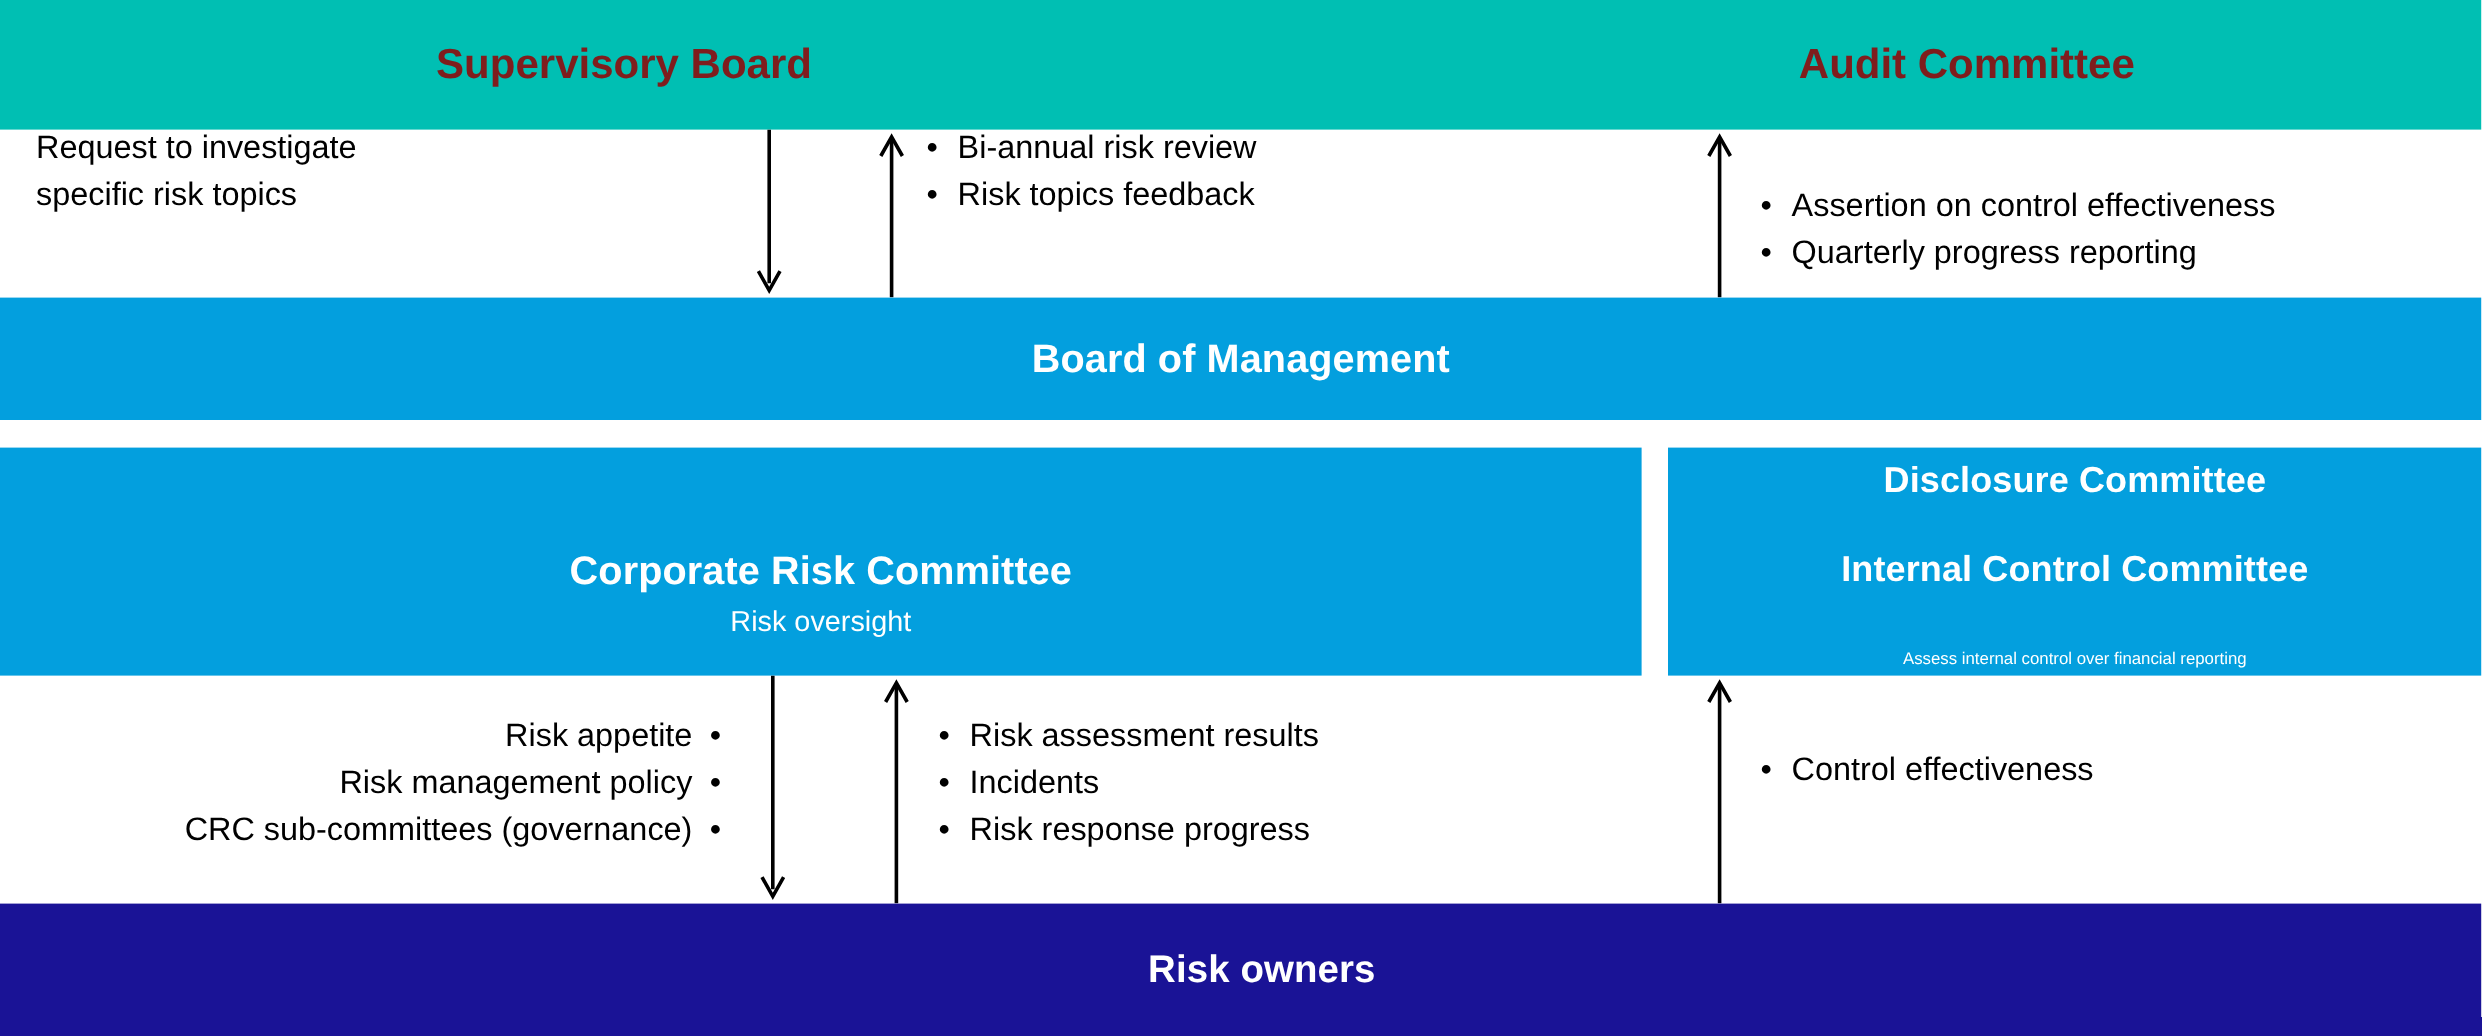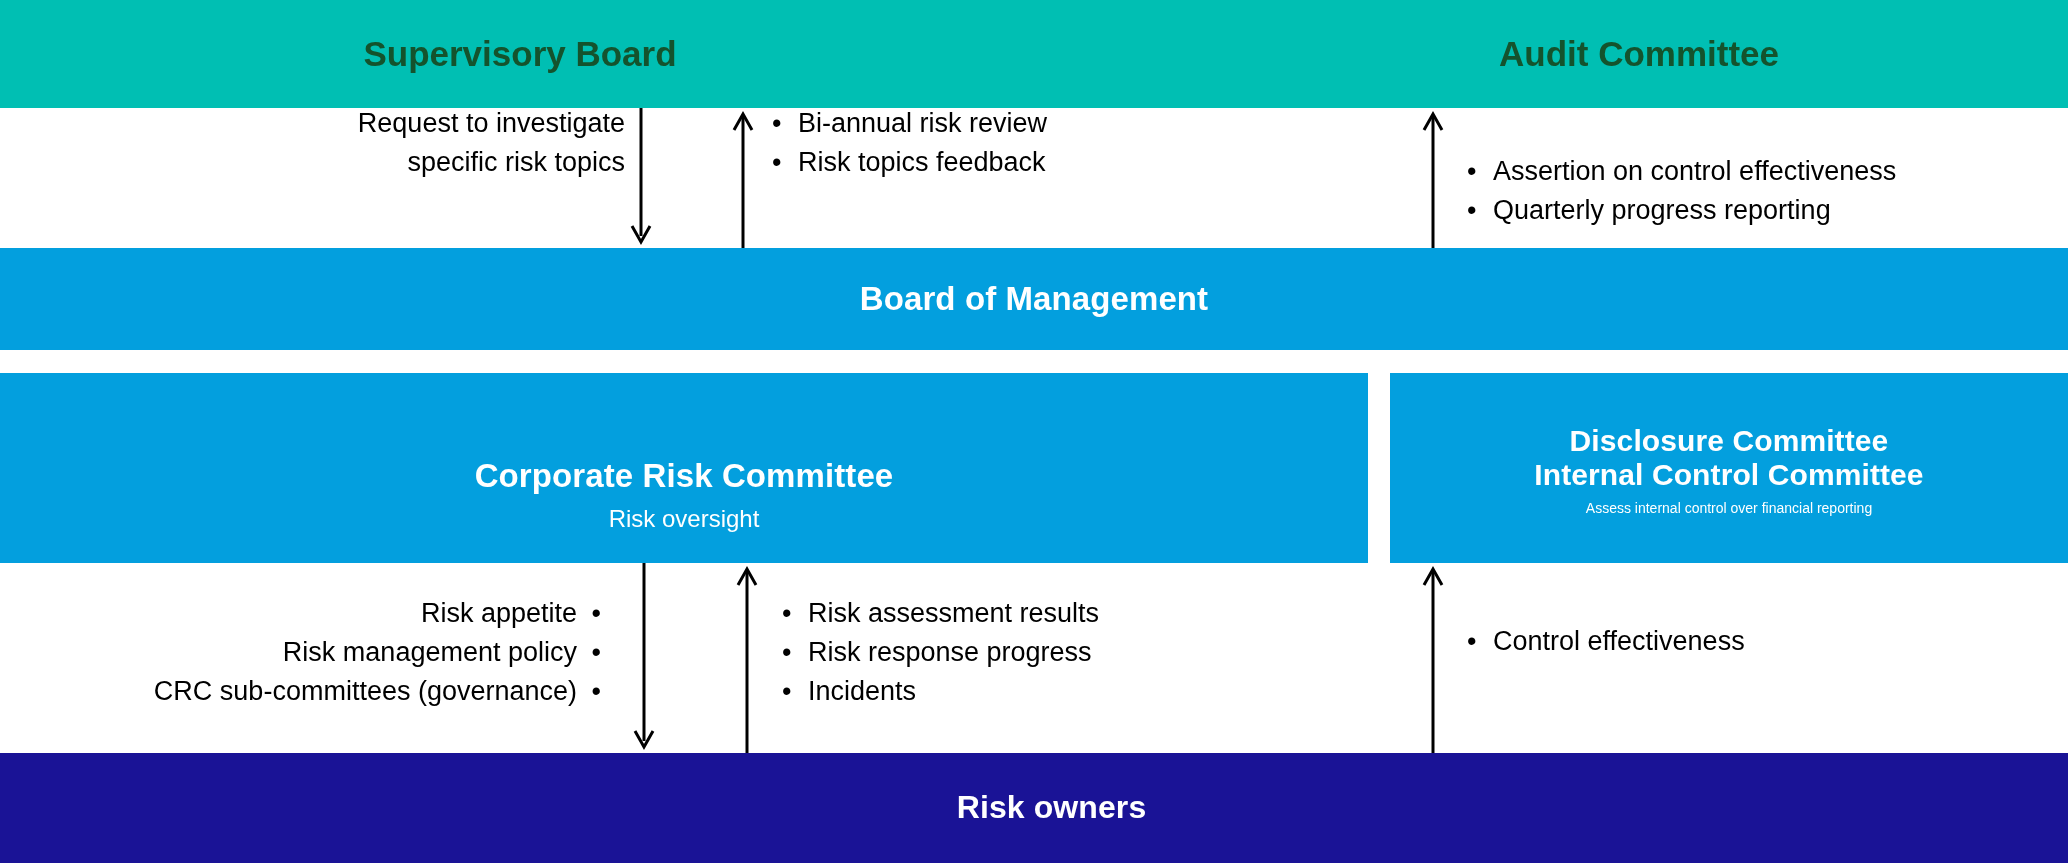--- a/index.html
+++ b/index.html
@@ -52,21 +52,21 @@
   }
   #teal-bar .hdr {
     position: absolute;
     top: 0;
     height: 108px;
     display: flex;
     align-items: center;
     justify-content: center;
     font-size: 35px;
     font-weight: bold;
-    color: #14532d;
+    color: #7f1d1d;
   }
   #hdr-supervisory { left: 285px;  width: 470px; }
   #hdr-audit       { left: 1384px; width: 510px; }
 
   
   #board-of-management {
     left: 0;
     top: 248px;
     width: 2068px;
     height: 102px;
@@ -87,20 +87,21 @@
   #corporate-risk-committee .subtitle { font-size: 24px; margin-top: 10px; }
 
   
   #disclosure-committee {
     left: 1390px;
     top: 373px;
     width: 678px;
     height: 190px;
     background: #039FDE;
     padding-top: 4px;
+    gap: 40px;
   }
   #disclosure-committee .title    { font-size: 30px; }
   #disclosure-committee .subtitle { font-size: 14px; margin-top: 8px; }
 
   
   #risk-owners {
     left: 0;
     top: 753px;
     width: 2068px;
     height: 110px;
@@ -155,21 +156,21 @@
   }
   .note.bullets-right li::before {
     content: "\2022";
     position: absolute;
     right: 4px;
     top: 0;
   }
 
   
   .note.plain-right {
-    text-align: right;
+    text-align: left;
   }
   .note.plain-right div { white-space: nowrap; }
 
   
   #note-request            { left: 30px;   top: 104px; width: 595px; }
   #note-to-supervisory     { left: 770px;  top: 104px; }
   #note-to-audit           { left: 1465px; top: 104px; margin-top: 48px; }
   #note-crc-downward       { left: 30px;   top: 594px; width: 575px; }
   #note-crc-upward         { left: 780px;  top: 594px; }
   #note-control-eff        { left: 1465px; top: 622px; }
@@ -261,22 +262,22 @@
   <div class="arrow" style="left:734px; top:563px;">
     <svg width="26" height="190" viewBox="0 0 26 190">
       <line x1="13" y1="190" x2="13" y2="8" stroke="#000000" stroke-width="3"></line>
       <polyline points="4,22 13,6 22,22" fill="none" stroke="#000000" stroke-width="3"></polyline>
     </svg>
   </div>
 
   <div class="note bullets-left" id="note-crc-upward">
     <ul>
       <li>Risk assessment results</li>
+      <li>Incidents</li>
       <li>Risk response progress</li>
-      <li>Incidents</li>
     </ul>
   </div>
 
   <div class="arrow" style="left:1420px; top:563px;">
     <svg width="26" height="190" viewBox="0 0 26 190">
       <line x1="13" y1="190" x2="13" y2="8" stroke="#000000" stroke-width="3"></line>
       <polyline points="4,22 13,6 22,22" fill="none" stroke="#000000" stroke-width="3"></polyline>
     </svg>
   </div>
 

